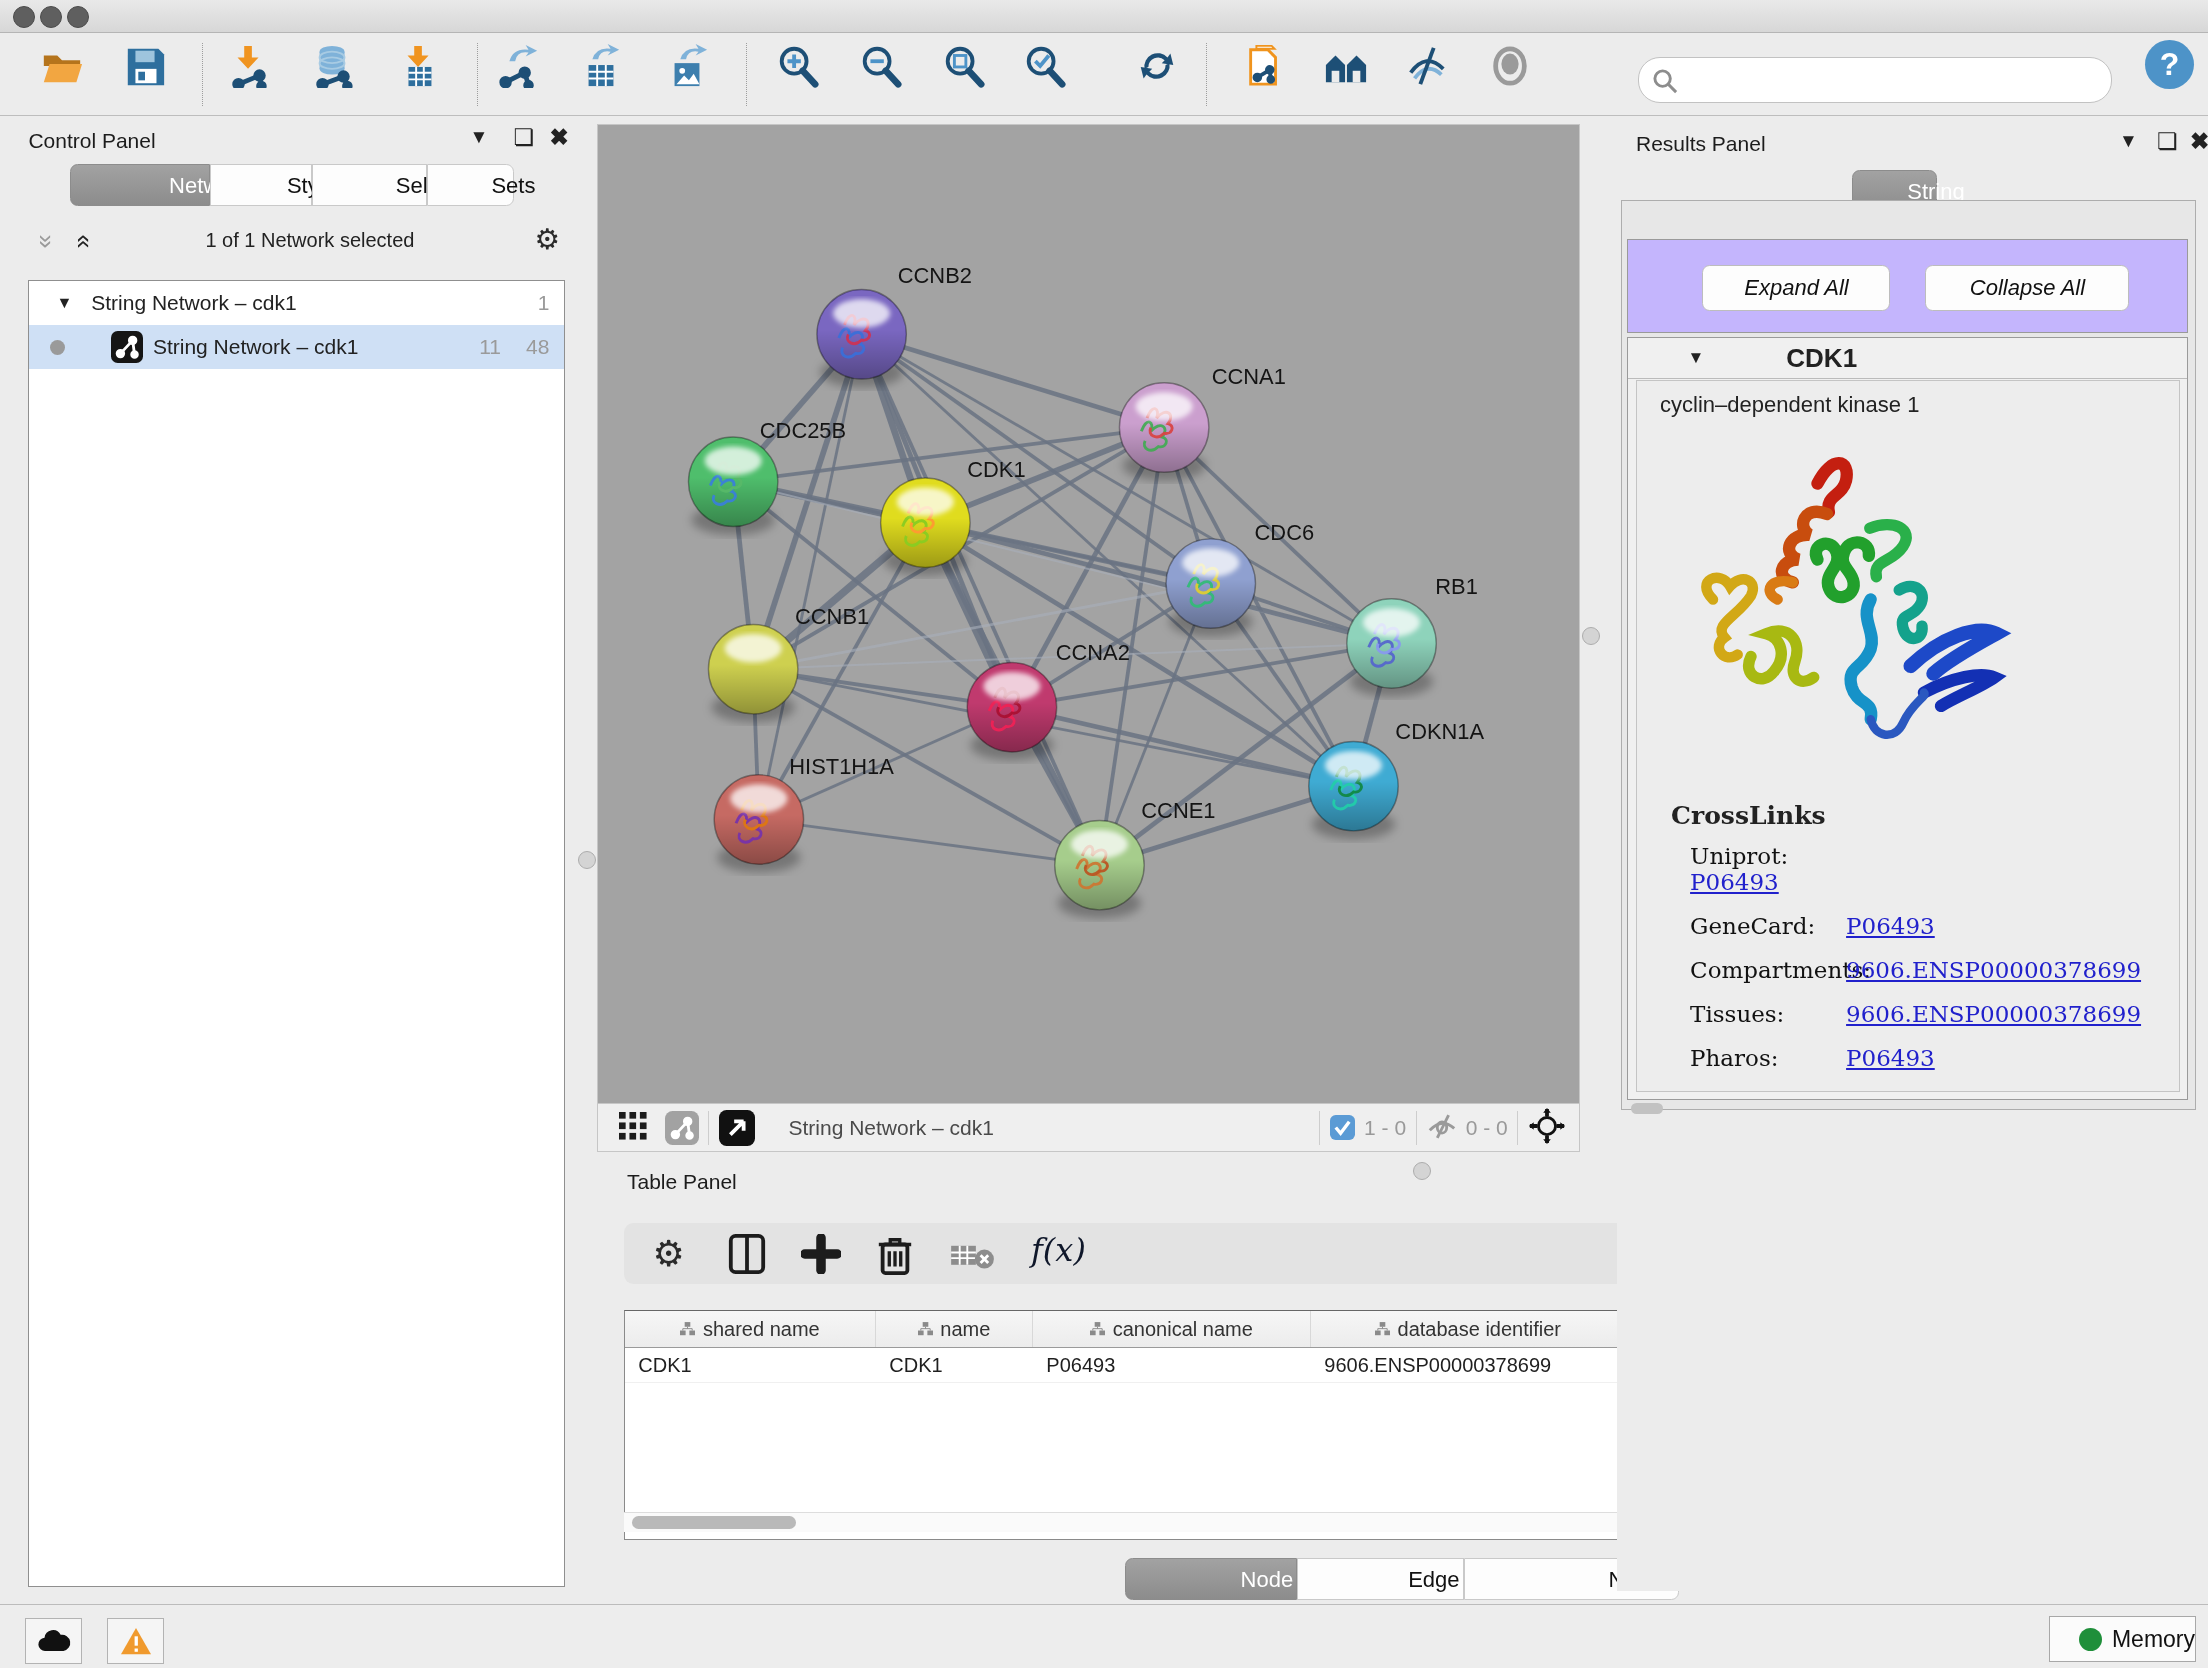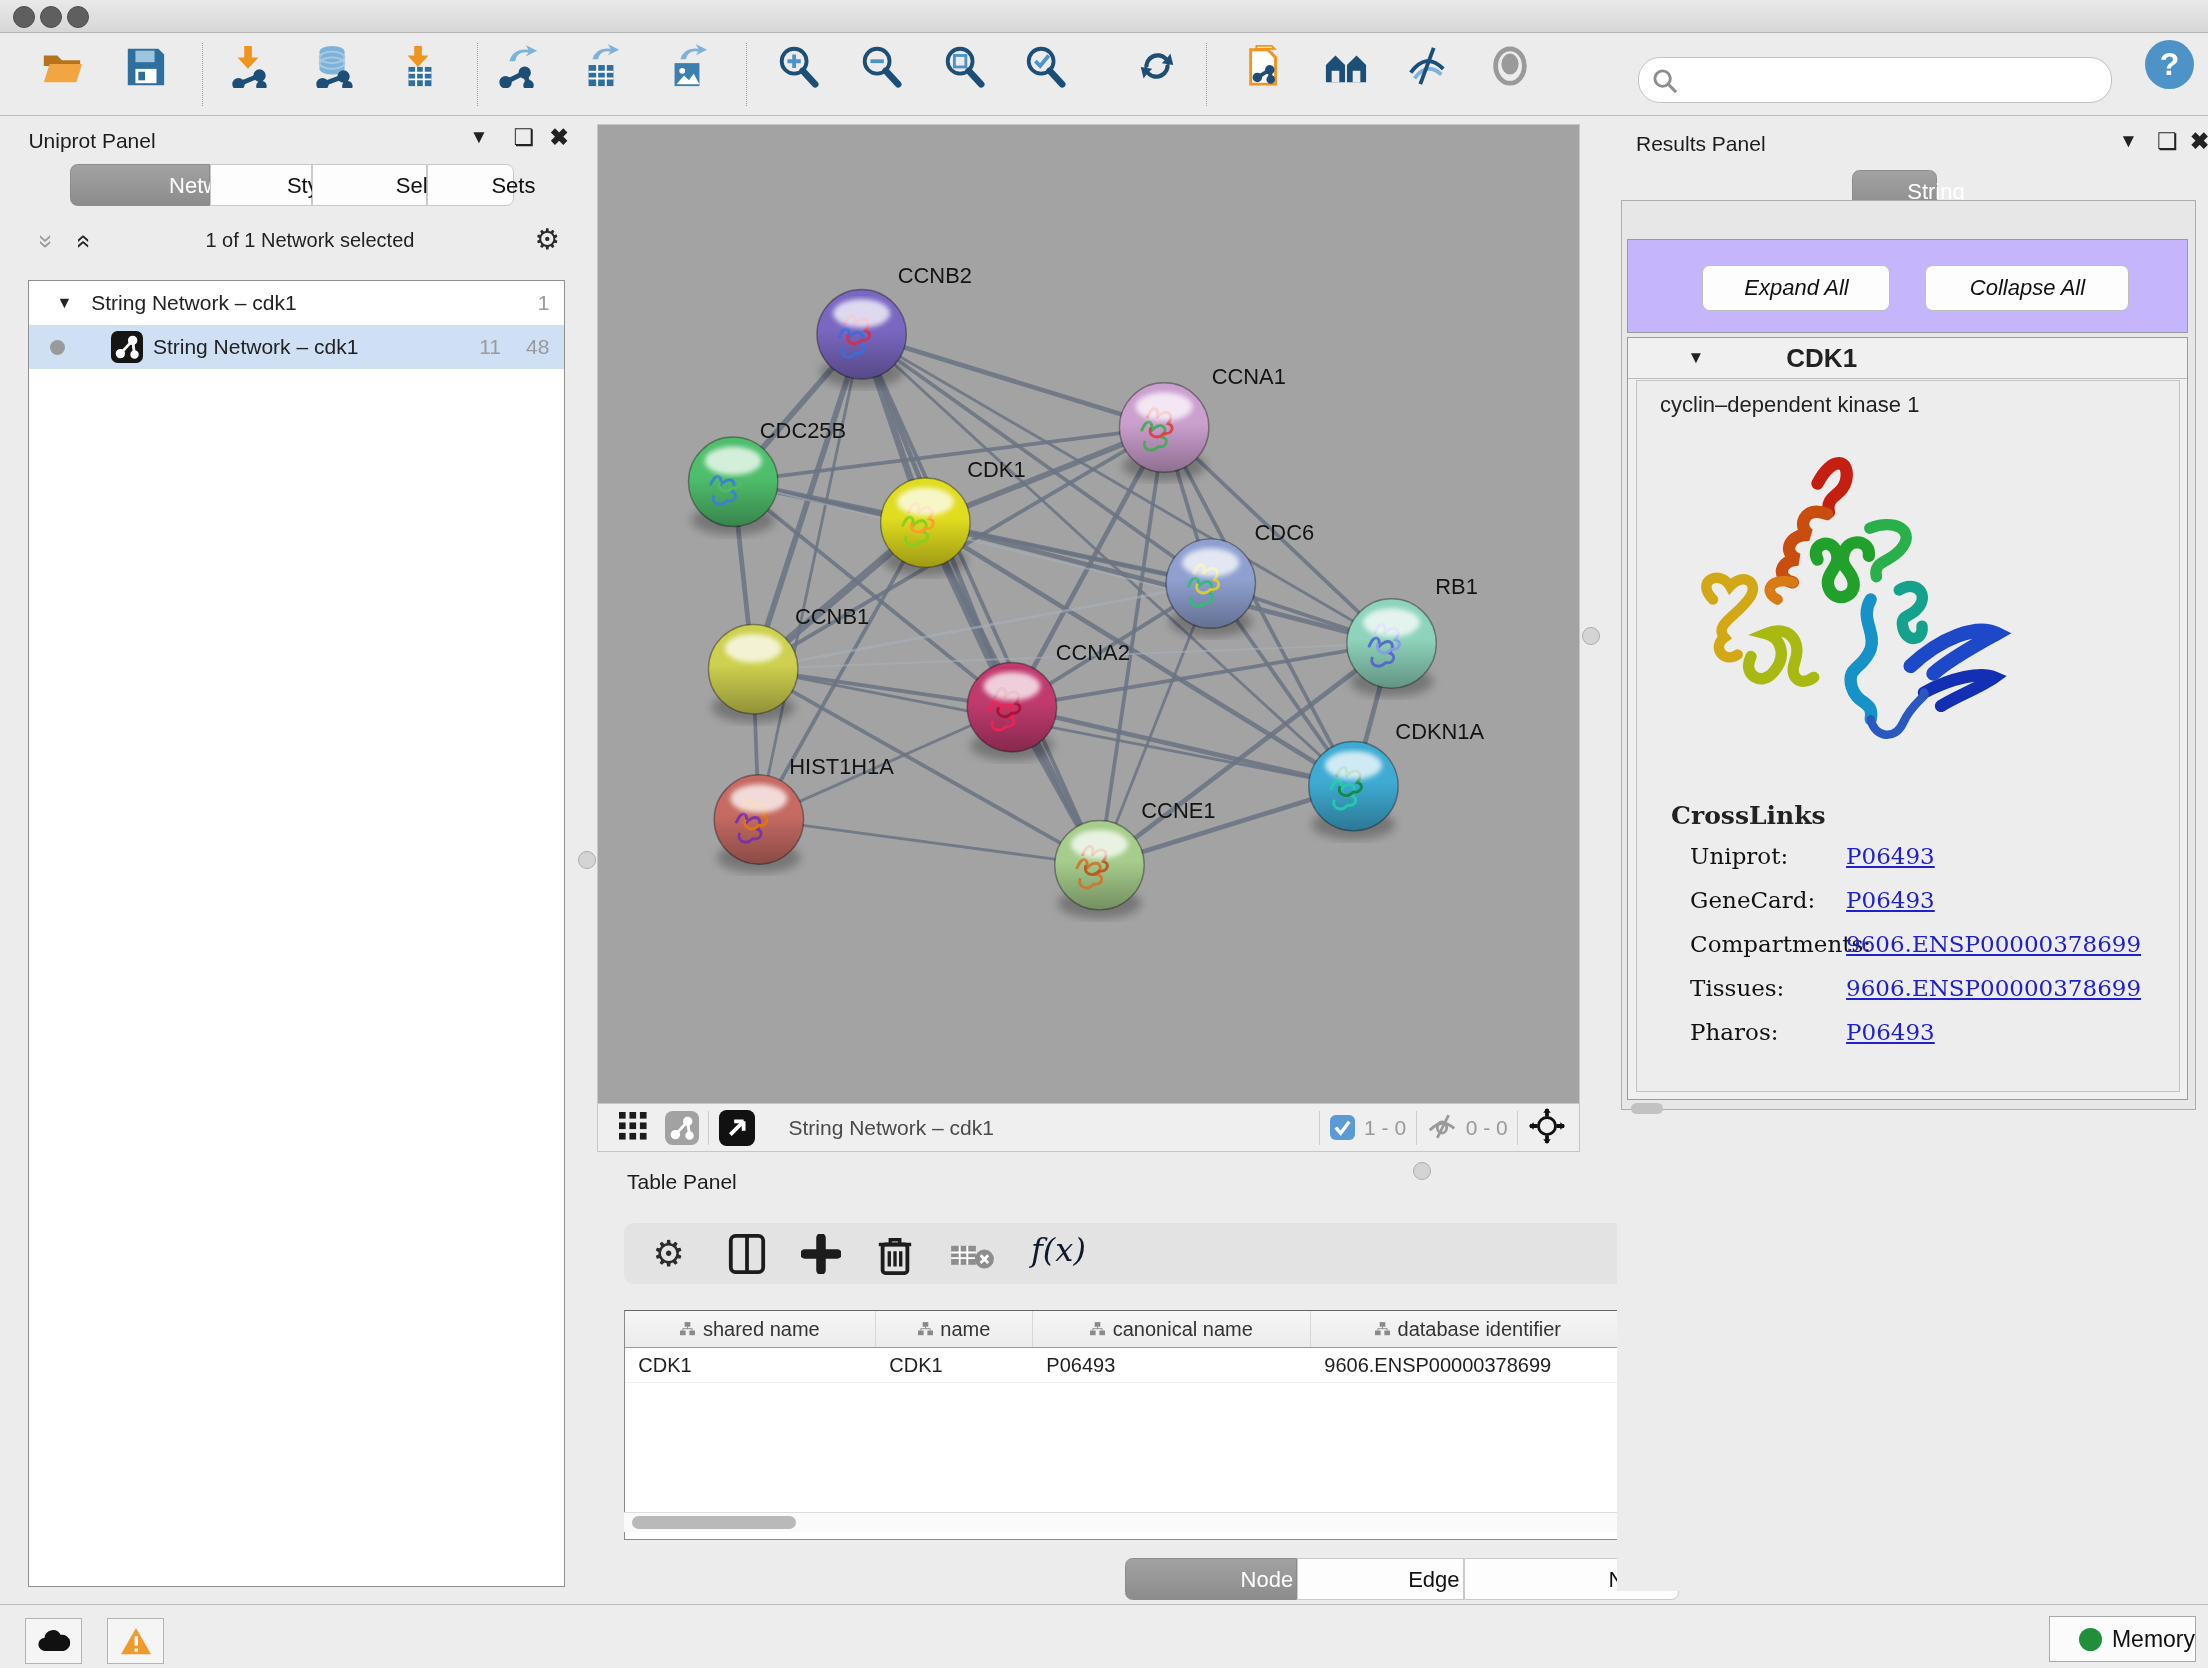--- a/index.html
+++ b/index.html
@@ -248,21 +248,21 @@
     <svg class="abs" style="left:13.3px;top:9.5px" width="27" height="27" viewBox="0 0 28 28">
         <circle cx="11" cy="11" r="8" fill="none" stroke="#8d8d8d" stroke-width="3"></circle>
         <path d="M17 17 L25 25" stroke="#8d8d8d" stroke-width="3"></path>
       </svg>
     <input placeholder="" style="">
   </div>
   <div class="abs helpbtn">?</div>
 </div>
 
 <div class="abs cpanel">
-  <div class="abs ptitle" style="left:17px;top:4.8px">Uniprot Panel</div>
+  <div class="abs ptitle" style="left:17px;top:4.8px">Control Panel</div>
   <span class="abs" style="left:458px;top:1.9px;font-size:19px">▼</span>
   <span class="abs wicon" style="left:502px;top:0px">❏</span>
   <span class="abs wicon" style="left:538px;top:0px;font-weight:bold">✖</span>
 
   <div class="abs segtab active" style="left:59px;top:40px;width:140px;border-radius:7.6px 0 0 7.6px" class-x="">
       <span class="abs" style="width:100%">Network</span>
     </div>
   <div class="abs segtab" style="left:199px;top:40px;width:102px">
       <span class="abs" style="width:100%">Style</span>
     </div>
@@ -712,21 +712,21 @@
             <path d="M236,160 C252,150 266,162 258,176 C250,190 236,184 240,200 C244,216 262,214 260,198" stroke="#14a28c" stroke-width="12"></path>
             <path d="M206,170 C194,190 212,204 206,222 C198,244 180,240 186,262 C192,282 210,276 206,296" stroke="#1692c8" stroke-width="13"></path>
             <path d="M248,240 C280,210 318,196 338,206 C320,216 290,232 272,248" stroke="#1d49c8" stroke-width="15"></path>
             <path d="M262,268 C292,252 322,246 336,252 C322,262 296,272 280,282" stroke="#1330b4" stroke-width="13"></path>
             <path d="M206,296 C210,316 232,318 240,300 C250,278 266,272 262,268" stroke="#2a58c0" stroke-width="9"></path>
           </g>
         </svg>
 
         <div class="abs serif" style="left:34px;top:420px;font-size:25px;font-weight:bold">CrossLinks</div>
         <div id="crosslinks" class="abs" style="left:53px;top:462px;width:476px">
-            <div style="display: flex; margin-bottom: 18px;">
+            <div style="display: flex; margin-bottom: 18px; flex-direction: column;">
               <span class="serif xl-label" style="width: 156px;">Uniprot:</span>
               <span class="serif xl-link">P06493</span>
             </div>
             <div style="display: flex; margin-bottom: 18px;">
               <span class="serif xl-label" style="width: 156px;">GeneCard:</span>
               <span class="serif xl-link">P06493</span>
             </div>
             <div style="display: flex; margin-bottom: 18px;">
               <span class="serif xl-label" style="width: 156px;">Compartments:</span>
               <span class="serif xl-link">9606.ENSP00000378699</span>

